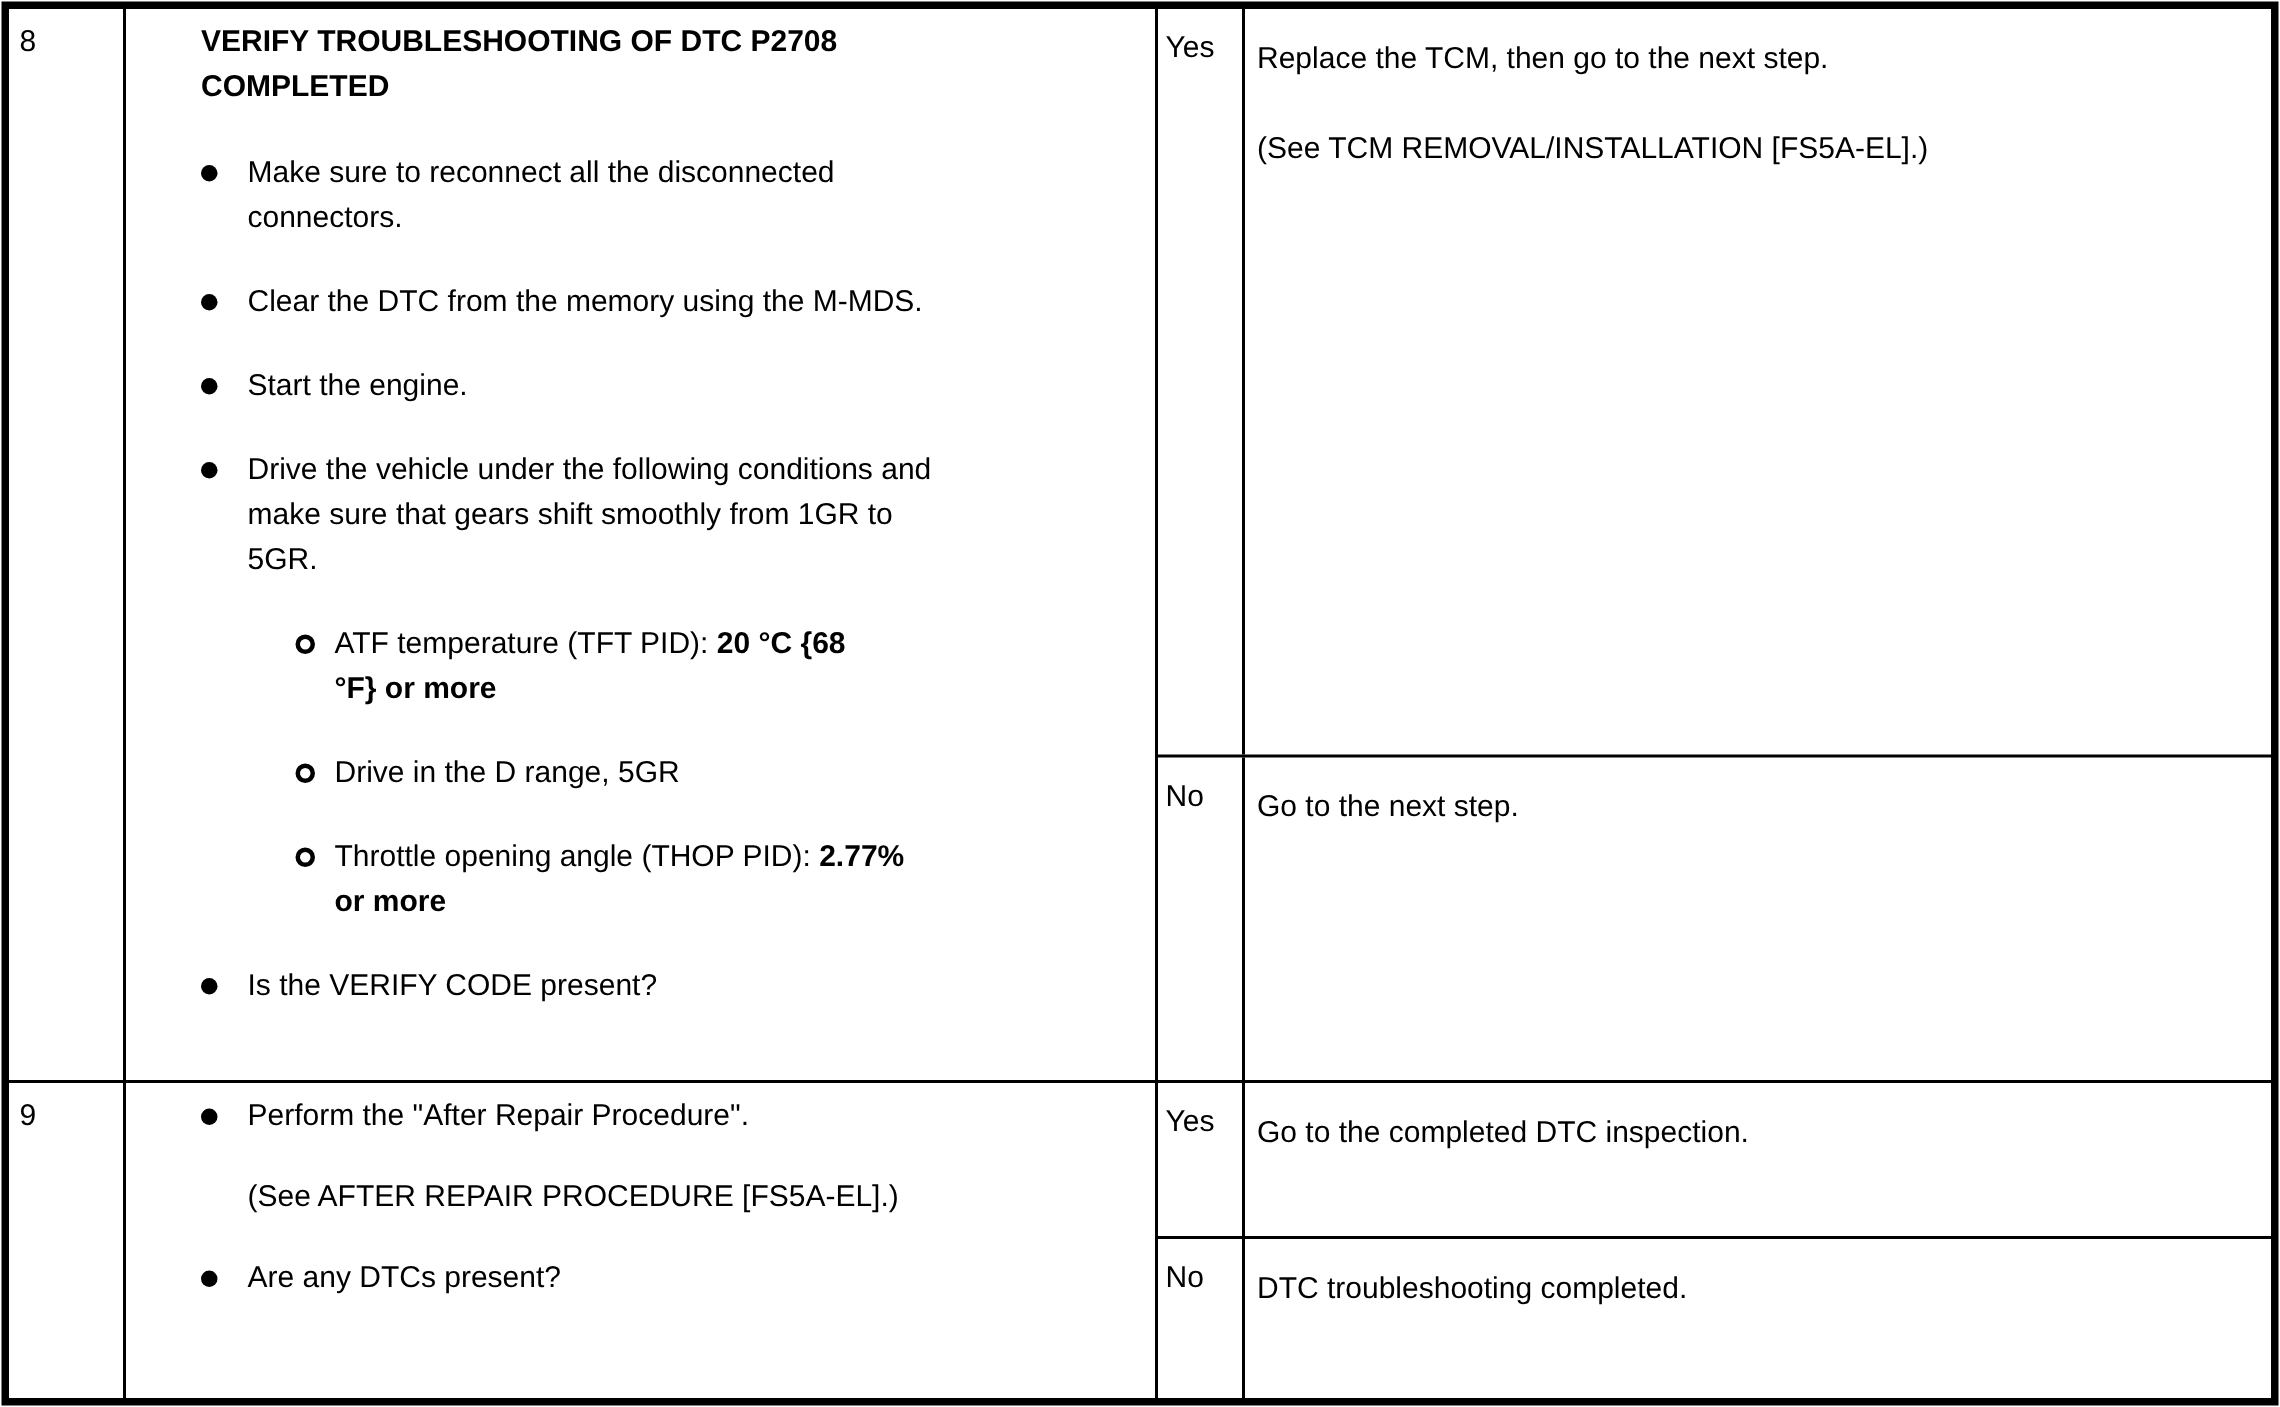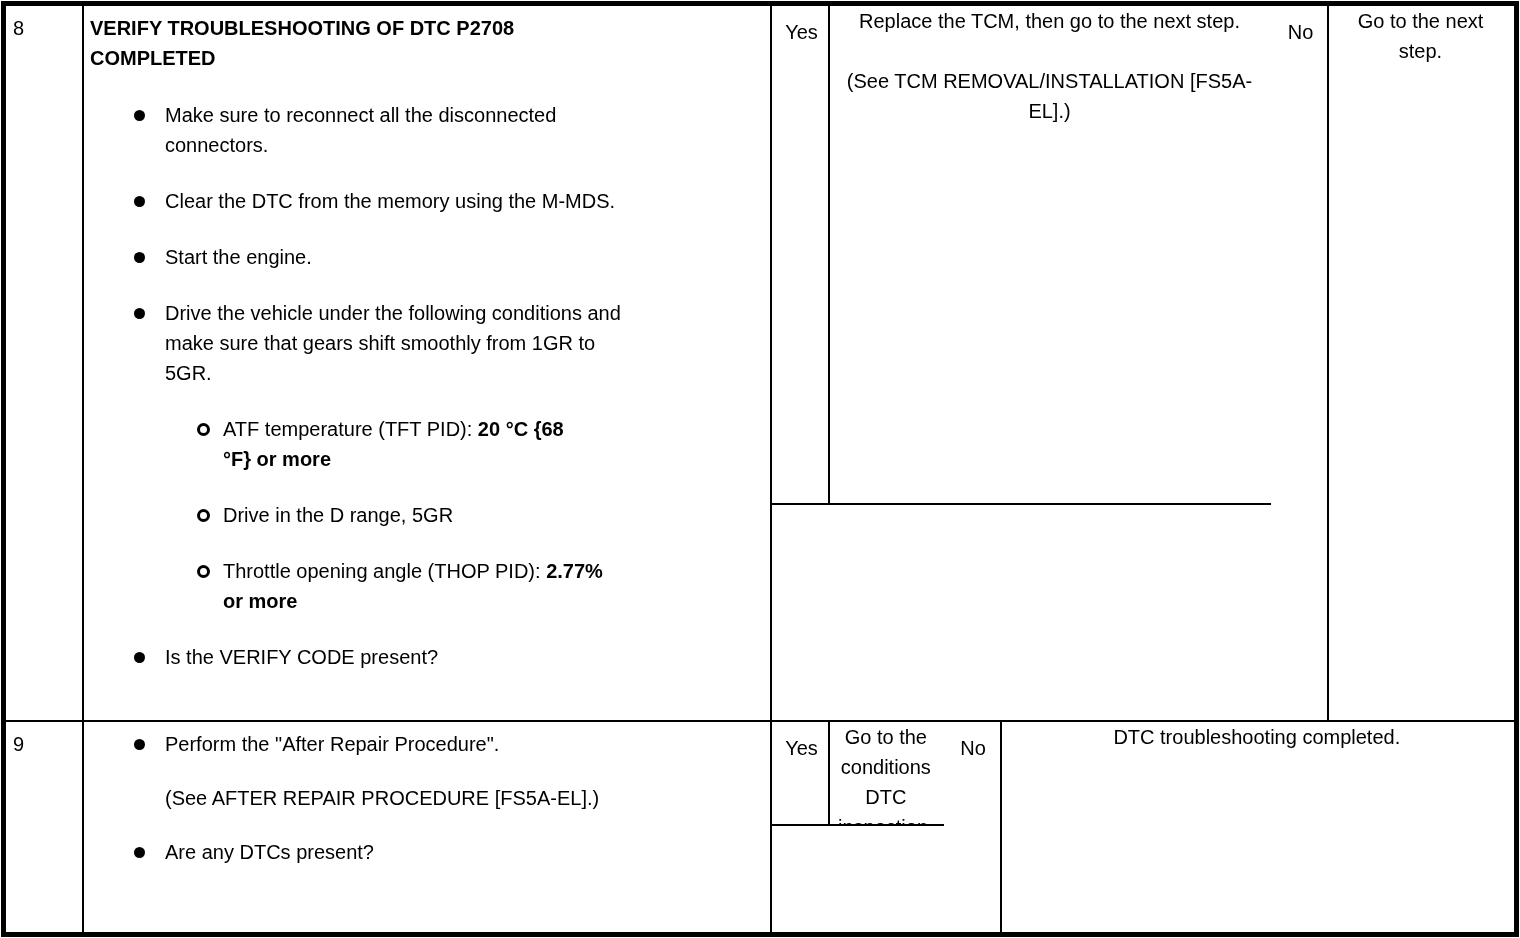--- a/index.html
+++ b/index.html
@@ -18,29 +18,29 @@
   .step-row.row-9 { flex: 1; }
   .cell { overflow: hidden; }
   .cell.num {
     width: 78px; flex: 0 0 78px; border-right: 2px solid #000;
     padding: 7px 2px 0 7px; font-weight: normal;
   }
   .cell.action {
     width: 688px; flex: 0 0 688px; border-right: 2px solid #000;
     padding: 7px 10px 0 6px;
   }
-  .right-group { flex: 1; display: flex; flex-direction: row; min-width: 0; text-align: center; }
+  .right-group { flex: 1; display: flex; flex-direction: column; min-width: 0; }
   .subrow { display: flex; width: 100%; }
   .subrow.yes { border-bottom: 2px solid #000; }
   .row-8 .subrow.yes { height: 499px; flex: 0 0 499px; }
   .row-9 .subrow.yes { height: 104px; flex: 0 0 104px; }
   .subrow.no { flex: 1; }
   .cell.yn { width: 58px; flex: 0 0 58px; border-right: 2px solid #000; padding: 11px 2px 0 5px; }
-  .cell.result { flex: 1; padding: 0 10px 0 8px; white-space: pre-line; }
-  .heading { font-weight: bold; white-space: pre-line; margin-bottom: 27px; }
+  .cell.result { flex: 1; padding: 18px 10px 0 8px; white-space: pre-line; }
+  .heading { font-weight: bold; white-space: pre-line; margin-bottom: 27px; margin-left: 44px; }
   .row-9 .heading { margin-bottom: 22px; }
   .bullet { display: flex; margin-bottom: 26px; }
   .row-9 .bullet { margin-bottom: 24px; }
   .bullet:last-child { margin-bottom: 0; }
   .bullet .btext { flex: 1; white-space: pre-line; min-width: 0; }
   .bullet .btext .bold-val { font-weight: bold; }
   .dot {
     flex: 0 0 11px; width: 11px; height: 11px; border-radius: 50%;
     background: #000; margin: 10px 20px 0 44px;
   }
@@ -130,21 +130,21 @@
         </div>
         <div class="bullet l1">
           <span class="dot"></span>
           <span class="btext">Are any DTCs present?</span>
         </div>
       </div>
 
       <div class="right-group">
         <div class="subrow yes">
           <div class="cell yn">Yes</div>
-          <div class="cell result">Go to the conditions DTC inspection.</div>
+          <div class="cell result">Go to the completed DTC inspection.</div>
         </div>
         <div class="subrow no">
           <div class="cell yn">No</div>
           <div class="cell result">DTC troubleshooting completed.</div>
         </div>
       </div>
     </div>
 
   </div>
 </div>

